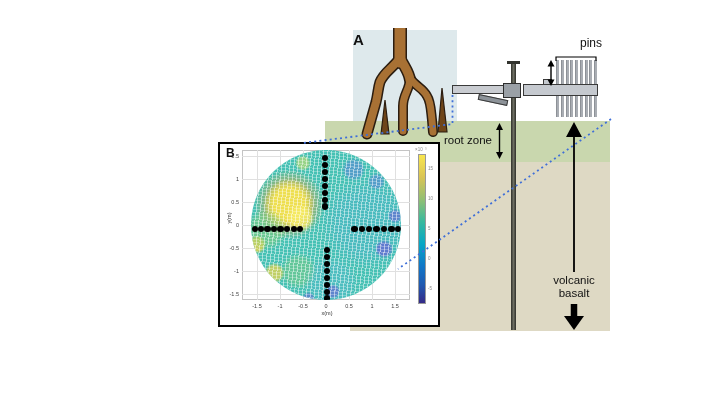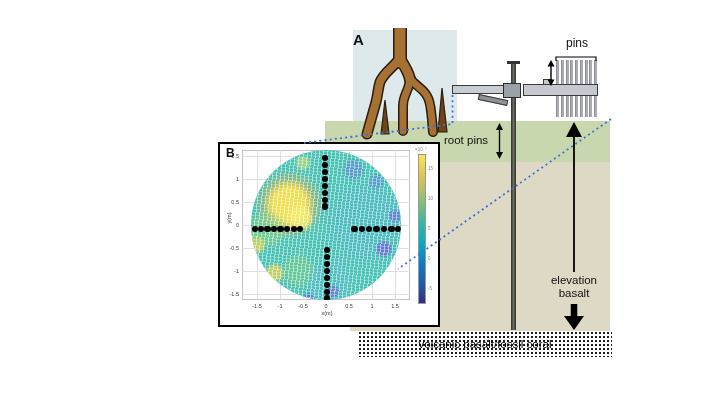--- a/index.html
+++ b/index.html
@@ -21,21 +21,21 @@
   #rod{left:511px;top:62px;width:5px;height:268px;
        background:linear-gradient(to right,#2e2f29,#6d6e62 50%,#2e2f29);}
   #rod-cap{left:507px;top:61px;width:13px;height:3px;background:#33342e;}
   #arm-left{left:452px;top:85px;width:60px;height:9px;background:#c9ccd1;border:1px solid #3a3a3a;box-sizing:border-box;}
   #arm-right{left:523px;top:84px;width:75px;height:12px;background:#c5c9cf;border:1px solid #3a3a3a;box-sizing:border-box;}
   #arm-tab{left:543px;top:79px;width:9px;height:6px;background:#c5c9cf;border:1px solid #3a3a3a;box-sizing:border-box;}
   #clamp{left:503px;top:83px;width:18px;height:15px;background:#9aa0a6;border:1px solid #2e2e2e;box-sizing:border-box;}
   #clamp-handle{left:478px;top:97px;width:30px;height:6px;background:#8d9399;border:1px solid #3a3a3a;
        box-sizing:border-box;transform:rotate(12deg);}
   
-  #pins-label{left:552px;top:36px;width:50px;text-align:center;font-size:12px;}
+  #pins-label{left:552px;top:36px;width:50px;text-align:right;font-size:12px;}
   #root-zone-label{left:444px;top:134px;font-size:11.5px;}
   #elevation-label{left:534px;top:274px;width:80px;text-align:center;font-size:11.5px;line-height:13px;}
   
   #inset{left:218px;top:142px;width:222px;height:185px;background:#fff;border:2.5px solid #000;
          box-sizing:border-box;z-index:5;}
   #panel-b-label{left:6px;top:2px;font-weight:bold;font-size:12px;}
   #axes-box{left:22px;top:6px;width:168px;height:150px;border:1px solid #c4c4c4;box-sizing:border-box;}
   .gl-v{position:absolute;top:6px;height:150px;width:1px;background:#e0e0e0;}
   .gl-h{position:absolute;left:22px;width:168px;height:1px;background:#e0e0e0;}
   .tick-x{position:absolute;top:159px;width:22px;margin-left:-11px;text-align:center;font-size:5.5px;color:#444;}
@@ -60,23 +60,20 @@
   #tree-svg{left:353px;top:28px;width:107px;height:114px;z-index:2;}
 </style>
 </head>
 <body>
 
 <div id="page">
 
   <div class="abs" id="sky"></div>
   <div class="abs" id="green-band"></div>
   <div class="abs" id="soil"></div>
-  <div class="abs" id="stipple">
-    <span id="substrate-text">volcanic basalt/fossil coral</span>
-  </div>
   <div class="abs" id="panel-a-label">A</div>
 
   <svg class="abs" id="tree-svg" viewBox="0 0 107 114">
     <g stroke-linecap="round" fill="none">
 
       <g stroke="#2b1d10">
         <path d="M47,-4 L47,34" stroke-width="14"></path>
         <path d="M47,30 C40,40 31,44 27,54 C25,60 25,66 23,74 L14,106" stroke-width="11"></path>
         <path d="M47,30 C52,40 56,44 57,52" stroke-width="12"></path>
         <path d="M57,50 C57,62 50,66 50,78 L50,103" stroke-width="10"></path>
@@ -111,23 +108,23 @@
     </div>
   <div class="abs" id="rod"></div>
   <div class="abs" id="rod-cap"></div>
   <div class="abs" id="arm-left"></div>
   <div class="abs" id="arm-right"></div>
   <div class="abs" id="arm-tab"></div>
   <div class="abs" id="clamp"></div>
   <div class="abs" id="clamp-handle"></div>
 
   <div class="abs" id="pins-label">pins</div>
-  <div class="abs" id="root-zone-label">root pins</div>
+  <div class="abs" id="root-zone-label">root zone</div>
   <div class="abs" id="elevation-label">
-    <div>elevation</div>
+    <div>volcanic</div>
     <div>basalt</div>
   </div>
 
   <div class="abs" id="inset">
     <div class="abs" id="panel-b-label">B</div>
     <div class="abs" id="axes-box"></div>
     <div class="abs" id="grid-layer" style="left:0;top:0;width:222px;height:185px;">
         <div class="gl-v" style="left: 37px;"></div>
         <div class="tick-x" style="left: 37px;">-1.5</div>
         <div class="gl-v" style="left: 60px;"></div>

